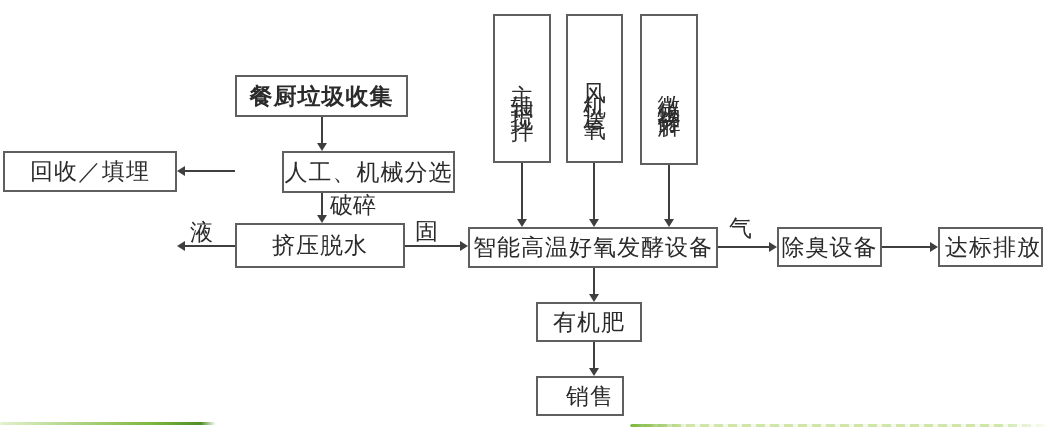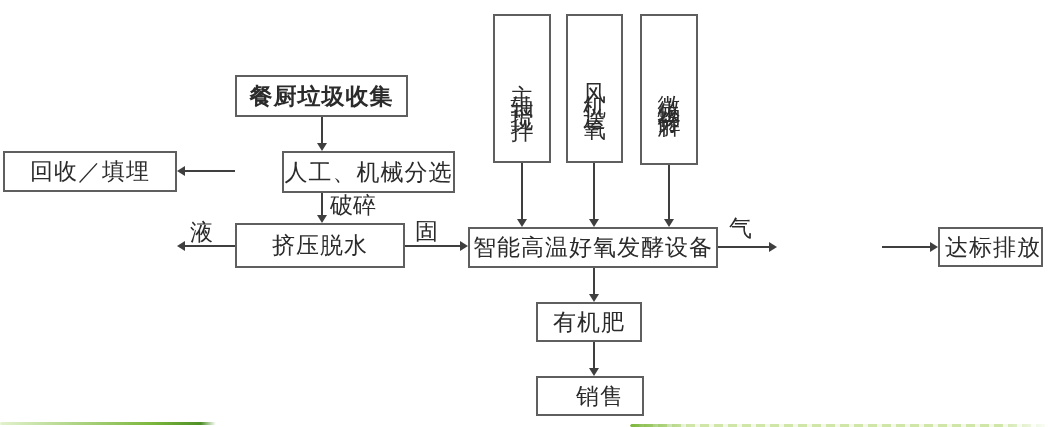--- a/index.html
+++ b/index.html
@@ -42,21 +42,21 @@
   #n-recycle{left:3px;top:151px;width:174px;height:41px;}
   #n-pipe{left:45px;top:225px;width:132px;height:43px;}
   #n-dewater{left:235px;top:223px;width:170px;height:45px;justify-content:center;}
   #n-ferment{left:468px;top:227px;width:250px;height:41px;}
   #n-stir{left:493px;top:14px;width:58px;height:149px;}
   #n-fan{left:566px;top:14px;width:57px;height:149px;}
   #n-microbe{left:640px;top:14px;width:58px;height:151px;}
   #n-deodor{left:777px;top:227px;width:105px;height:40px;}
   #n-discharge{left:938px;top:227px;width:105px;height:40px;justify-content:flex-end;}
   #n-fertilizer{left:536px;top:302px;width:106px;height:40px;text-align:center;}
-  #n-sale{left:536px;top:376px;width:108px;height:40px;padding-left:20px;}
+  #n-sale{left:536px;top:376px;width:88px;height:40px;padding-left:20px;}
 
   
   #l-collect-sorting{left:321px;top:117px;height:28px;}
   #a-collect-sorting{left:317px;top:143px;}
   #l-sorting-recycle{left:185px;top:170px;width:50px;}
   #a-sorting-recycle{left:177px;top:166px;}
   #l-sorting-dewater{left:321px;top:193px;height:23px;}
   #a-sorting-dewater{left:317px;top:215px;}
   #l-dewater-pipe{left:185px;top:245px;width:50px;}
   #a-dewater-pipe{left:177px;top:241px;}
@@ -125,20 +125,23 @@
   </div>
   <div class="box vbox" id="n-fan">
     <span class="lbl">风机送氧</span>
   </div>
   <div class="box vbox" id="n-microbe">
     <span class="lbl">微生物分解</span>
   </div>
   <div class="box" id="n-ferment">
     <span class="lbl">智能高温好氧发酵设备</span>
   </div>
+  <div class="box" id="n-deodor">
+    <span class="lbl">除臭设备</span>
+  </div>
   <div class="box" id="n-discharge">
     <span class="lbl">达标排放</span>
   </div>
   <div class="box" id="n-fertilizer">
     <span class="lbl">有机肥</span>
   </div>
   <div class="box" id="n-sale">
     <span class="lbl">销售</span>
   </div>
 

